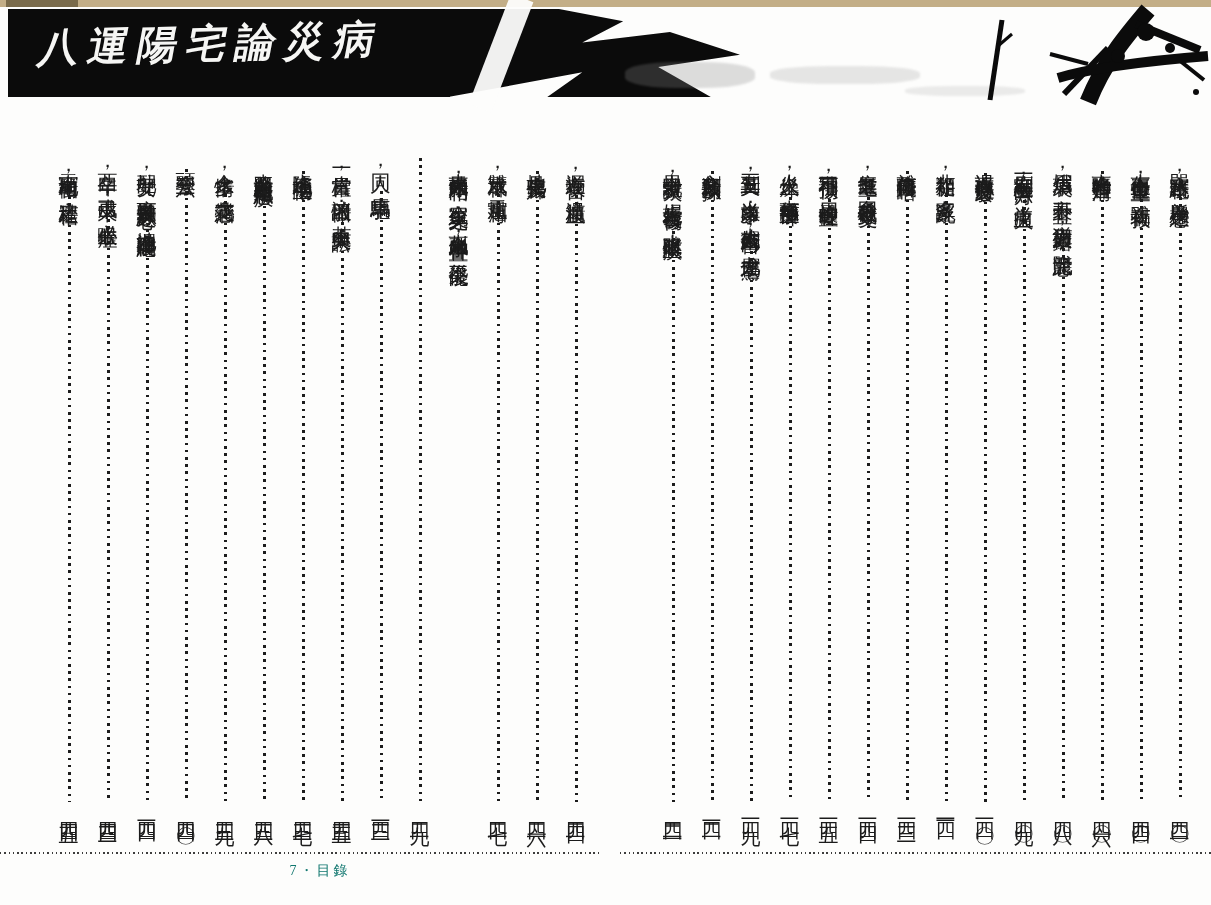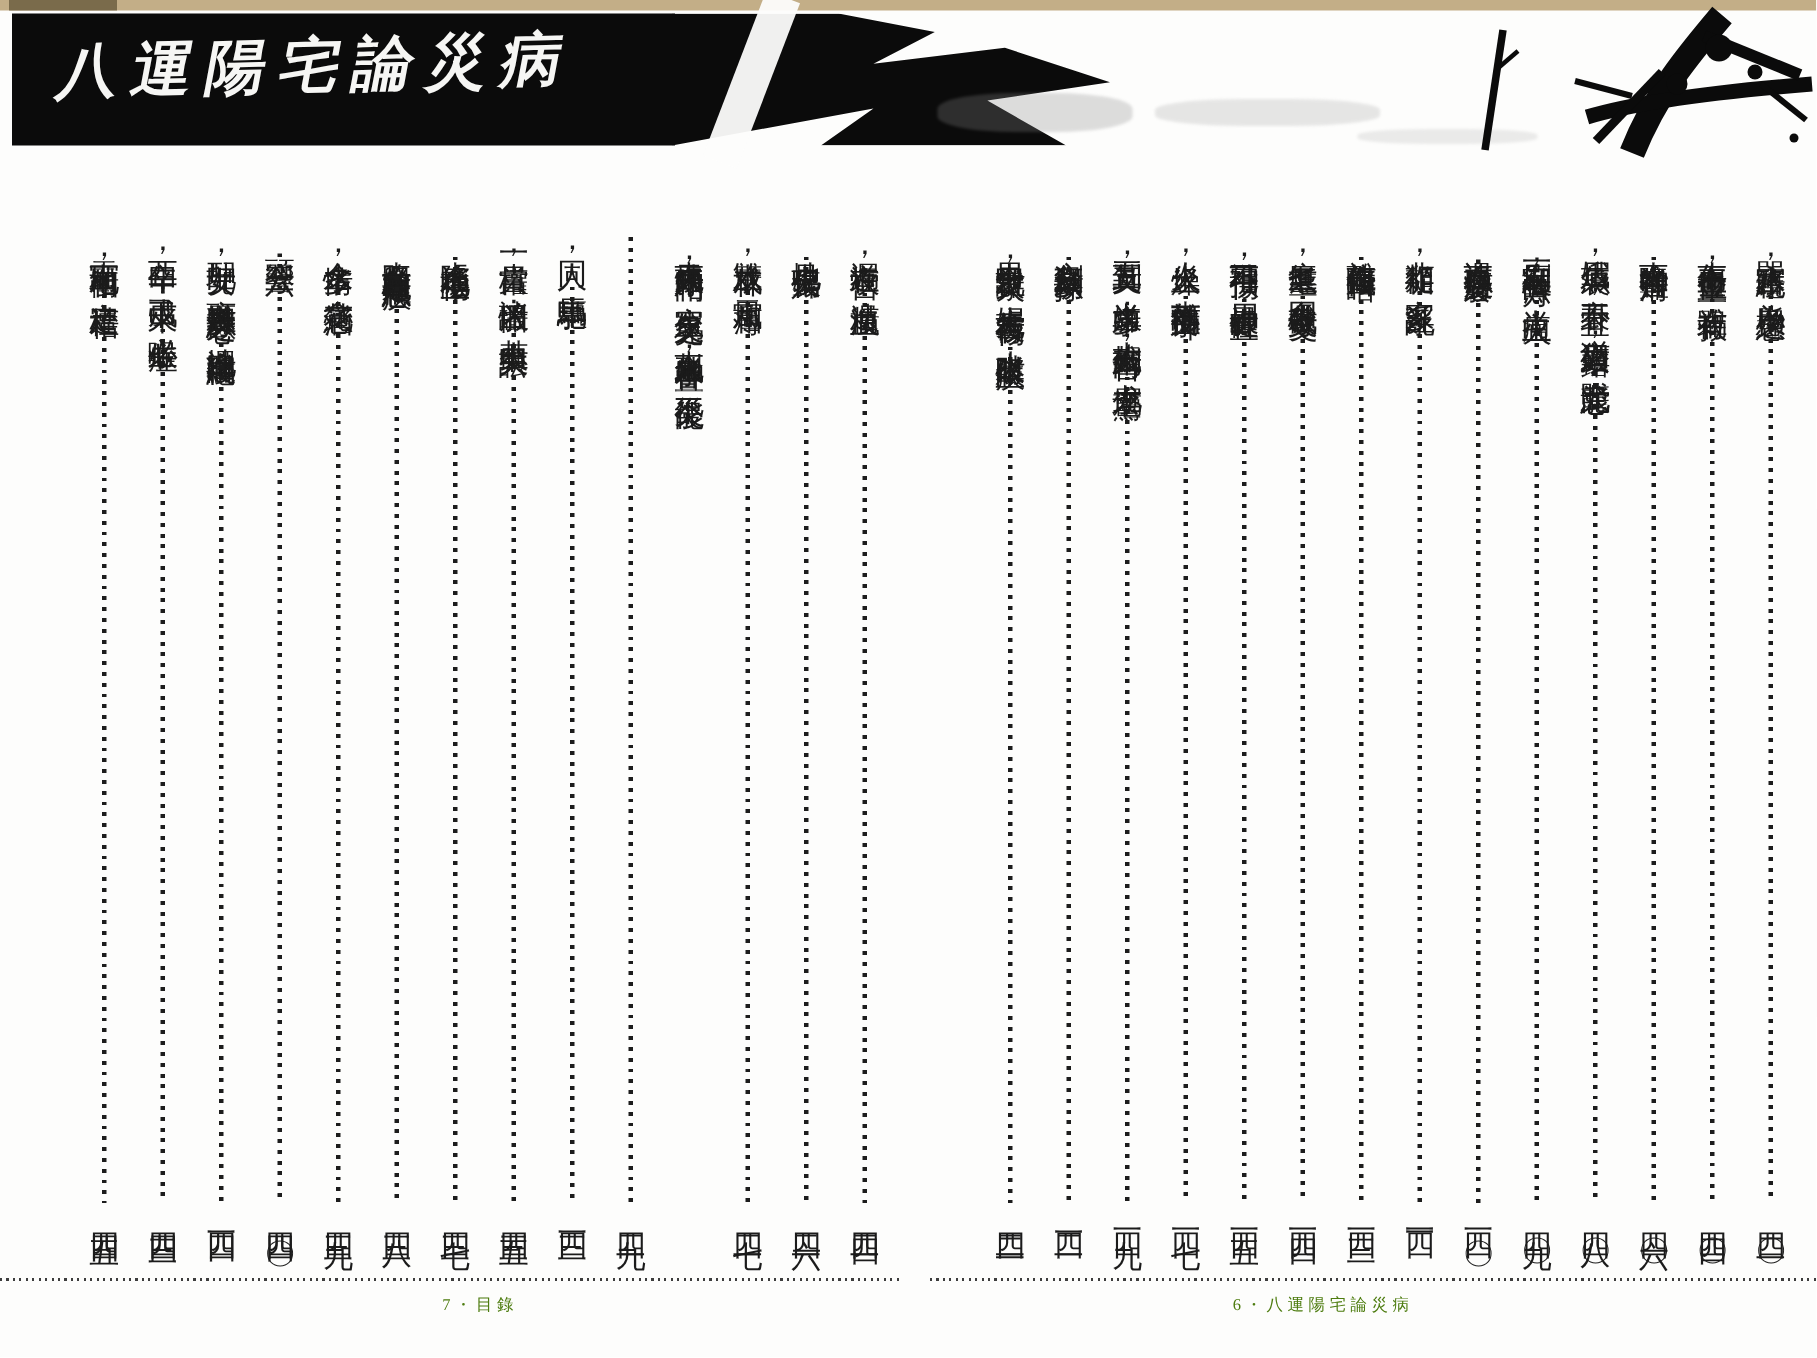--- a/index.html
+++ b/index.html
@@ -34,21 +34,21 @@
   .entry-text{flex:0 0 auto; font-size:20px; letter-spacing:1.2px; line-height:24px; white-space:nowrap;}
   .leader{flex:1 1 auto; min-height:8px; width:3px; align-self:center;
     background:repeating-linear-gradient(to bottom,#1c1c1c 0 2.6px,transparent 2.6px 7.2px);}
   .entry-num{flex:0 0 auto; font-size:20px; letter-spacing:2px; line-height:24px;}
 
   
   .foot-dots{position:absolute; top:852px; height:2px;
     background:repeating-linear-gradient(to right,#3d3d3d 0 1.4px,transparent 1.4px 4.3px);}
   .foot-dots.left{left:0; width:602px;}
   .foot-dots.right{left:620px; width:591px;}
-  .foot-label{position:absolute; top:862px; font-size:11px; letter-spacing:3px; text-align:center; color:#4d7c0f;}
+  .foot-label{position:absolute; top:862px; font-size:14px; letter-spacing:3px; text-align:center; color:#0f766e;}
   .foot-label.left{left:40px; width:560px;}
   .foot-label.right{left:622px; width:520px;}
 </style>
 </head>
 <body>
 
 <div class="screen">
 
   <div class="top-rule"></div>
   <div class="top-rule-dark"></div>
@@ -246,15 +246,14 @@
   <div class="entry">
     <span class="entry-text">雷出地而相衝，定遭桎梏</span>
     <span class="leader"></span>
     <span class="entry-num">四四五</span>
   </div>
 </section>
 
   <div class="foot-dots left"></div>
   <div class="foot-dots right"></div>
   <div class="foot-label left">7・目錄</div>
-  <div class="foot-label right">6・八運陽宅論災病</div>
 
 </div>
 
 </body></html>

